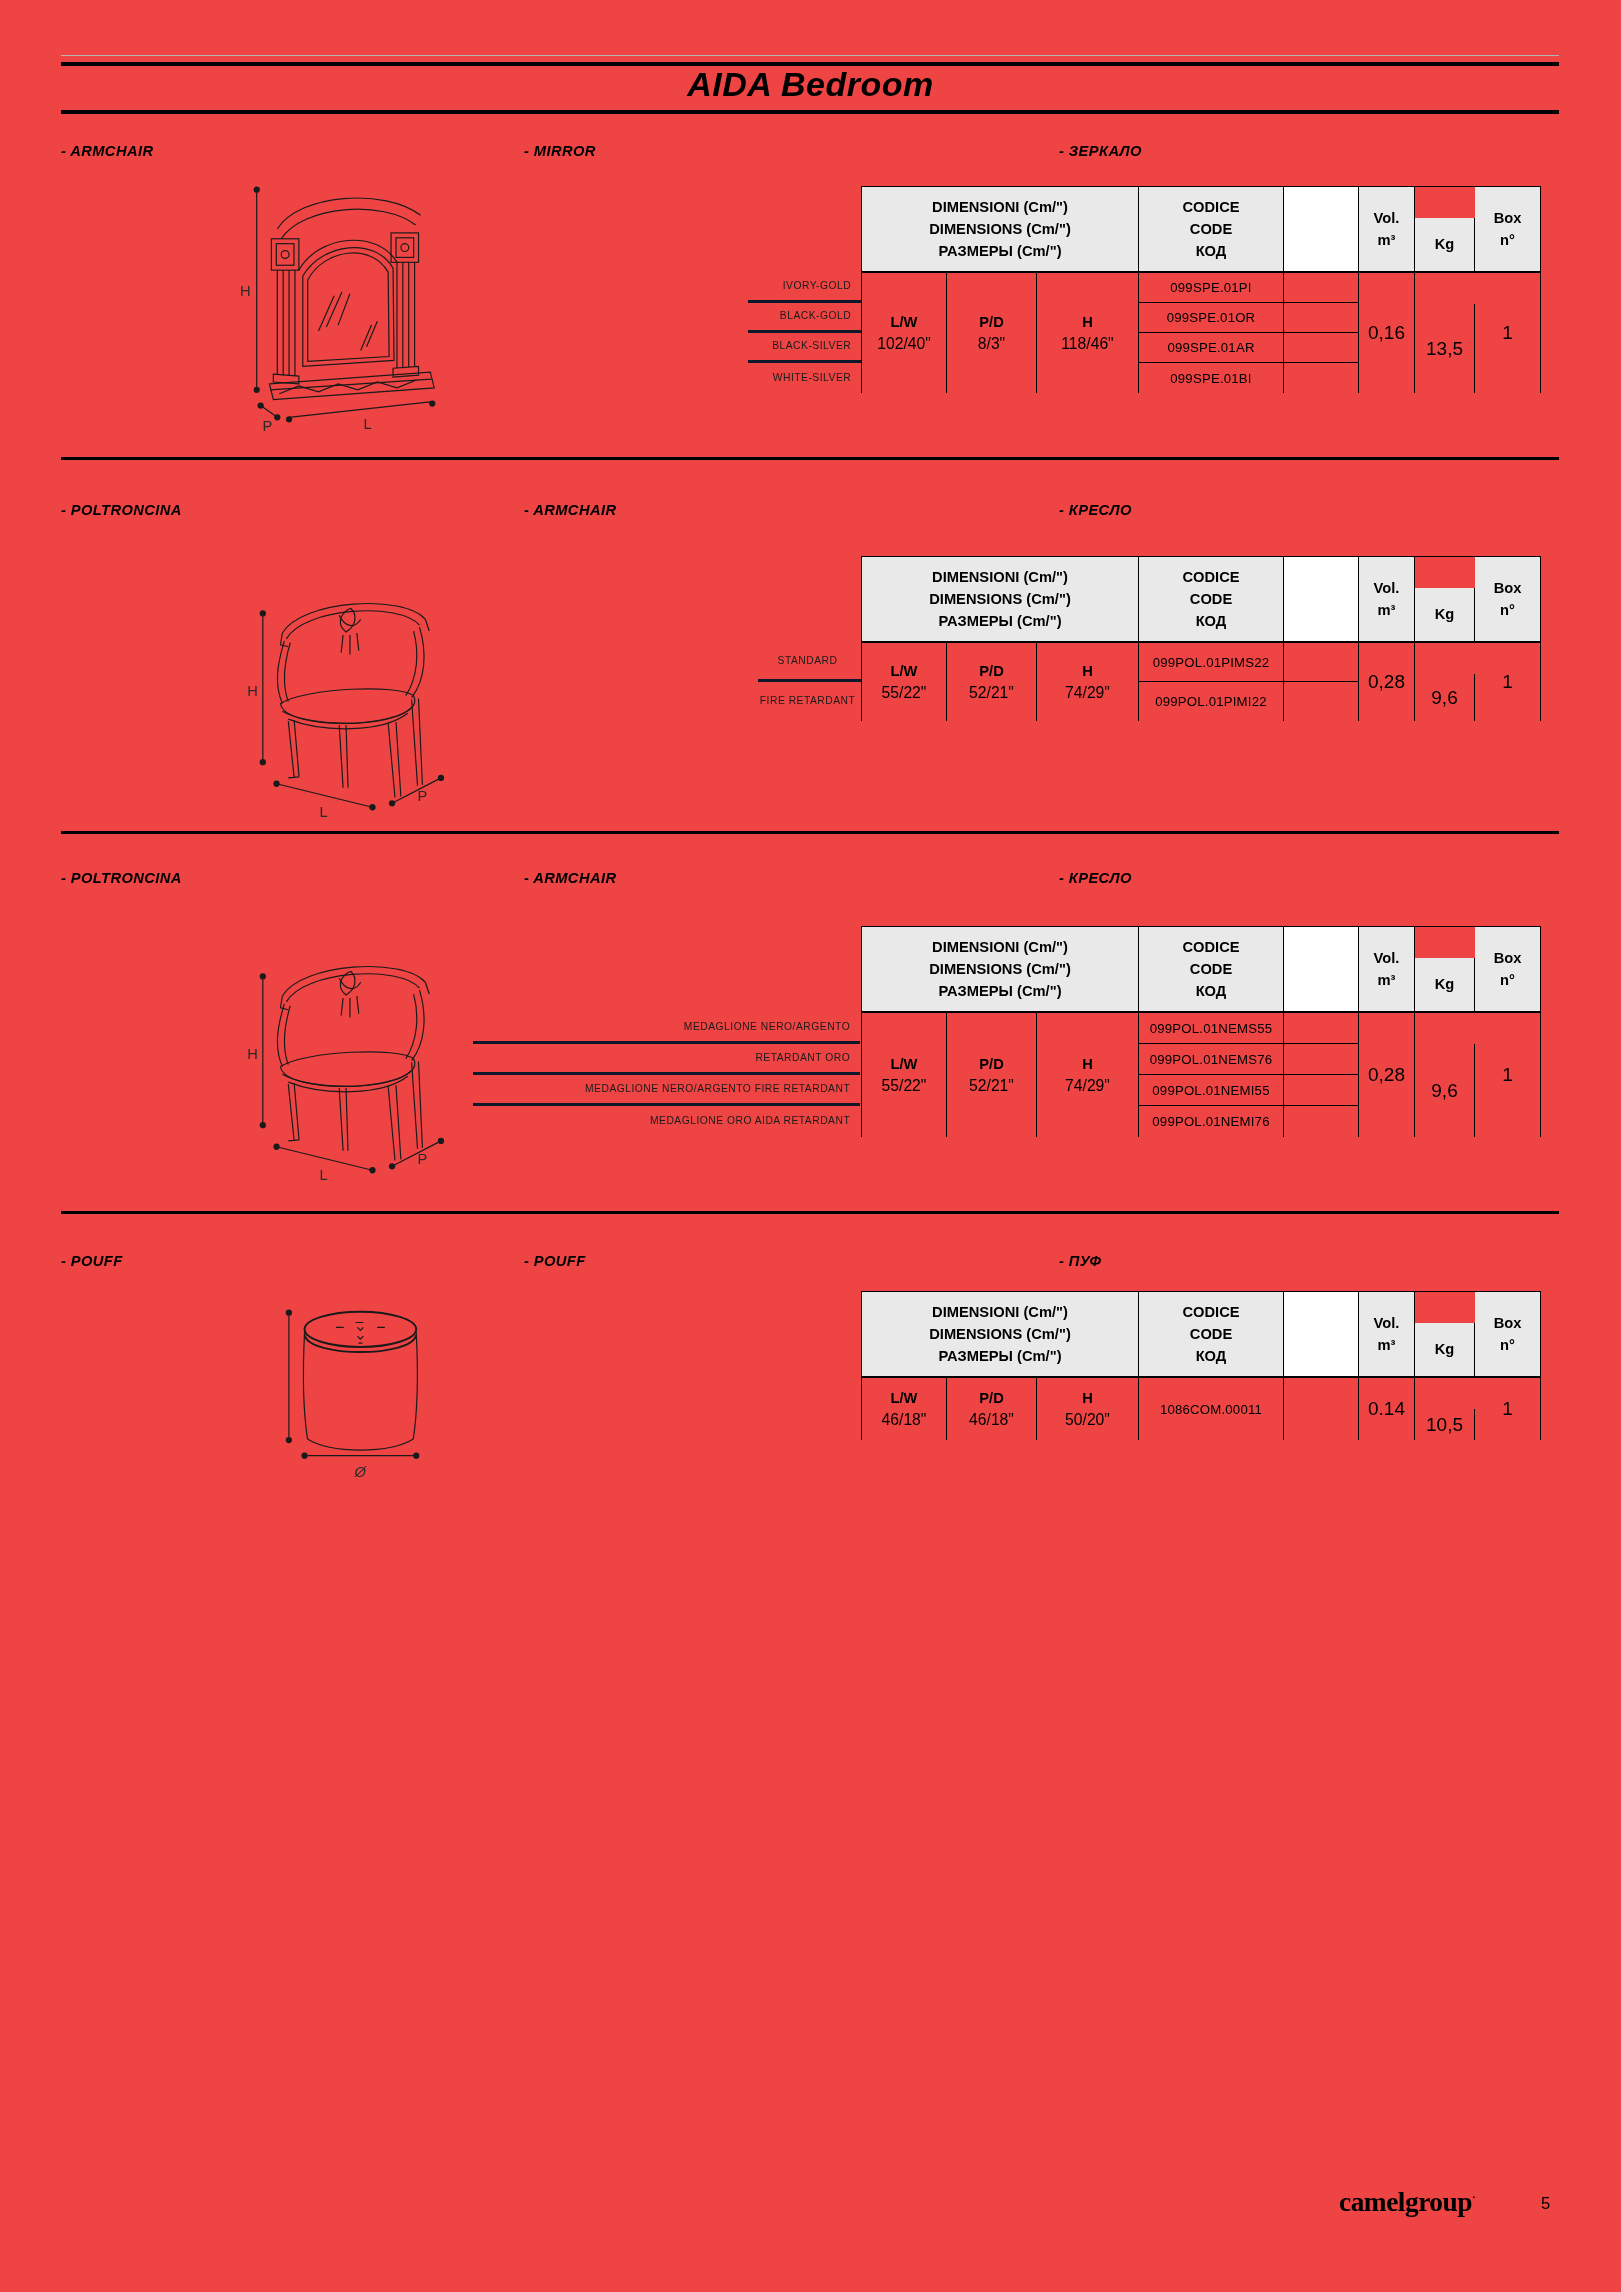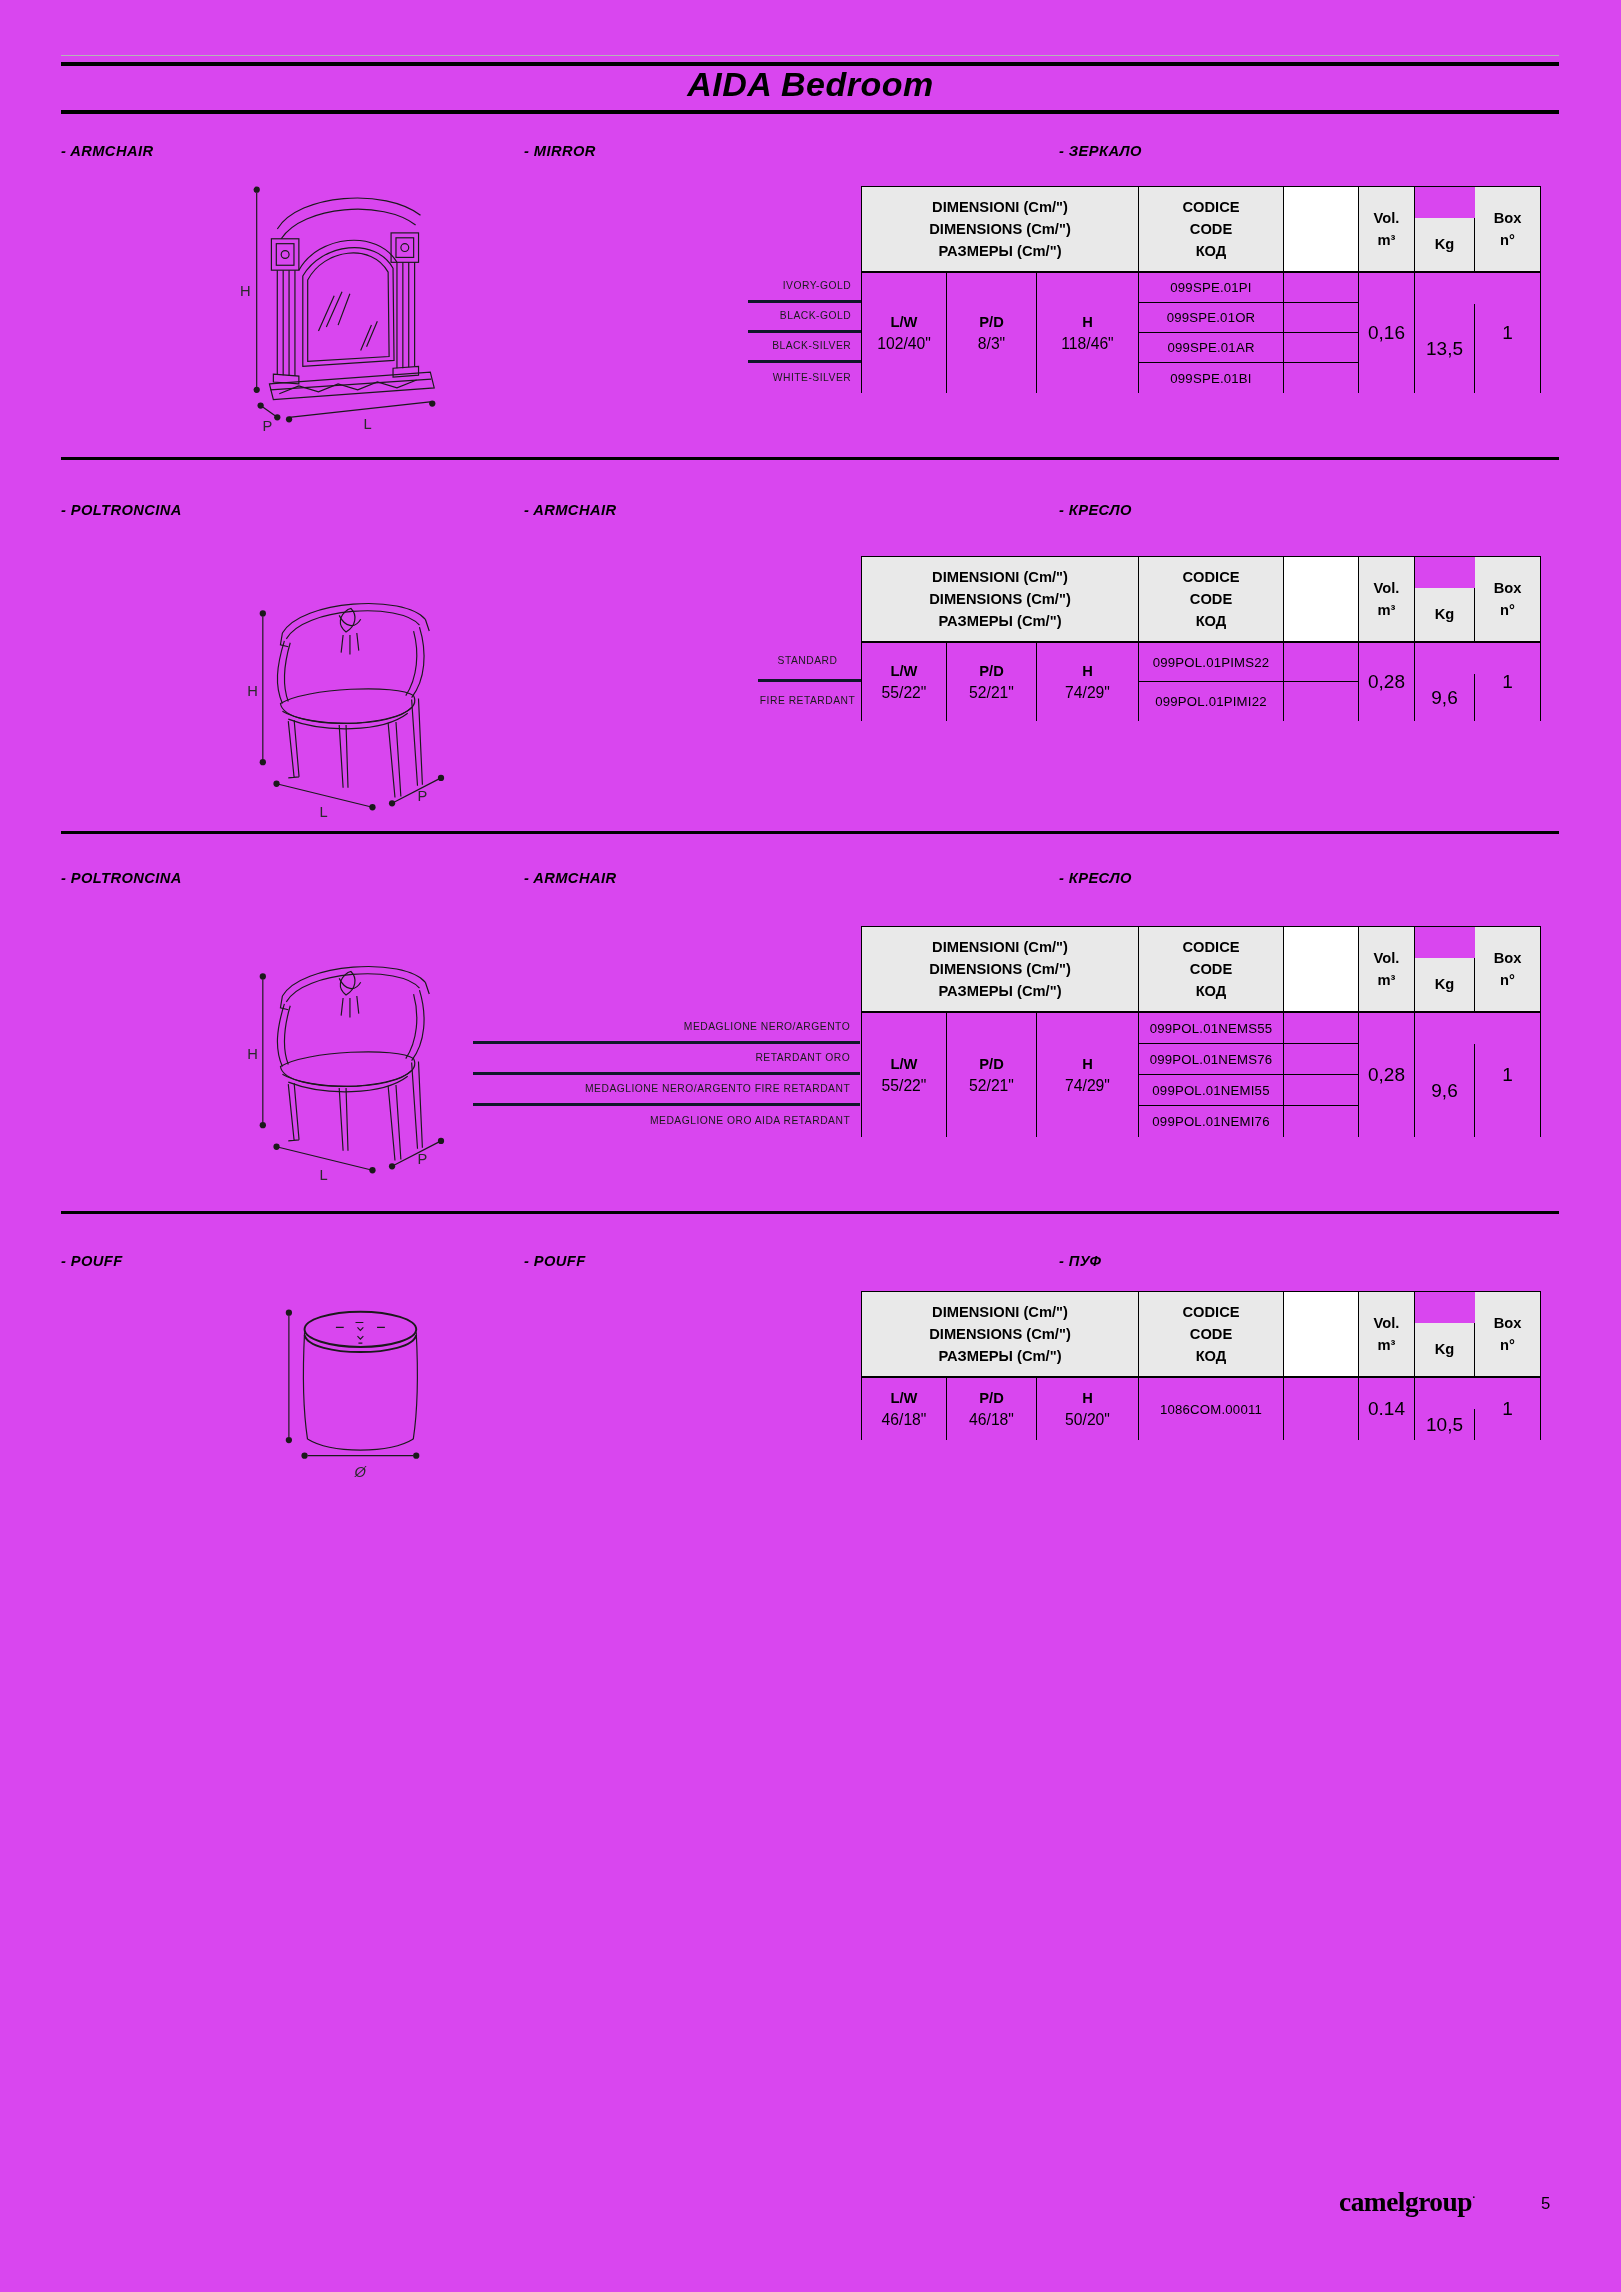--- a/index.html
+++ b/index.html
@@ -1,18 +1,18 @@
 <!DOCTYPE html>
 <html><head>
 <meta charset="utf-8">
 <style>
   * { margin:0; padding:0; box-sizing:border-box; }
   html,body { background:#fff; }
   .page {
-    position:relative; width:1621px; height:2293px; background:#d946ef;
+    position:relative; width:1621px; height:2293px; background:#ef4444;
     font-family:"Liberation Sans", sans-serif; color:#000; overflow:hidden;
   }
   .hr { position:absolute; left:61px; width:1498px; background:#000; }
   .hr.faint { background:#b5b5b5; }
   .doc-title {
     position:absolute; left:0; right:0; text-align:center;
     font-size:34px; font-weight:bold; font-style:italic; letter-spacing:0.5px;
   }
   .sec-label {
     position:absolute; font-size:14.7px; font-weight:bold; font-style:italic;

